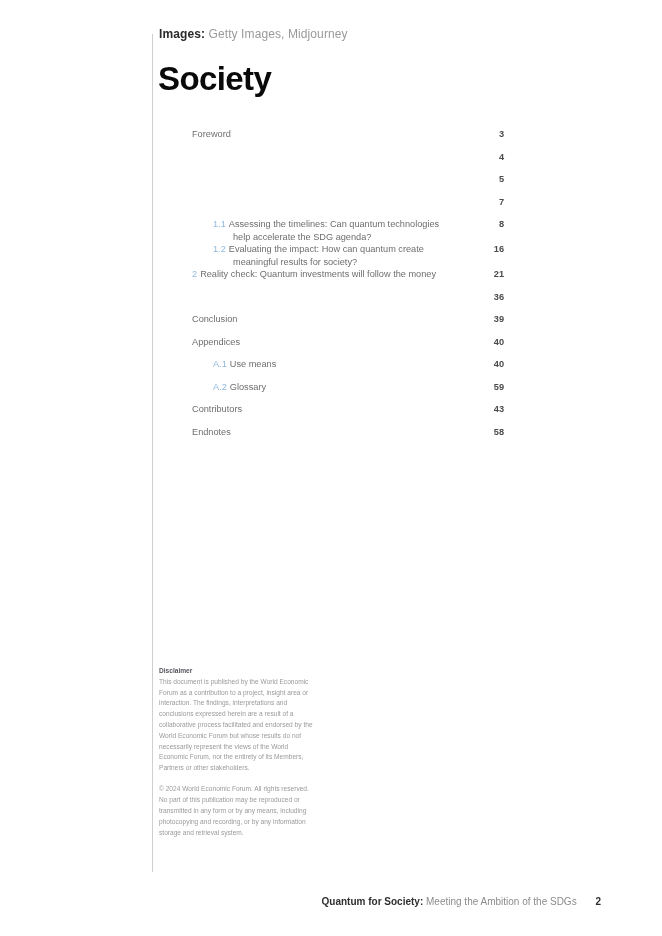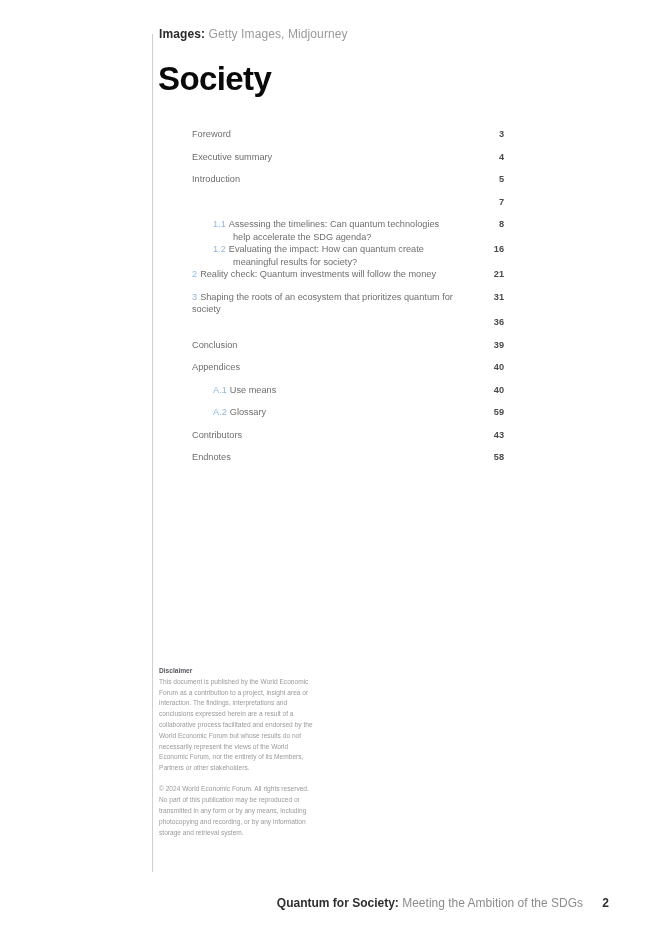--- a/index.html
+++ b/index.html
@@ -134,25 +134,25 @@
   .disclaimer p {
     margin: 0;
   }
   .disclaimer .copyright {
     margin-top: 10.5px;
   }
 
   
   .footer {
     position: absolute;
-    left: 8px;
+    left: 0;
     top: 896px;
     width: 640px;
     height: 14px;
-    font-size: 12px;
+    font-size: 10px;
     white-space: nowrap;
   }
   .footer .f-inner {
     position: absolute;
     right: 39px;
     top: 0;
   }
   .footer .f-strong {
     font-weight: bold;
     color: #2f2f2f;
@@ -179,49 +179,43 @@
   </div>
 
   <div class="title">Society</div>
 
   <div class="toc" id="toc-list">
       <div class="toc-row plain">
         <span class="entry"><span class="inner"><span class="label">Foreword</span></span></span>
         <span class="pg">3</span>
       </div>
       <div class="toc-row plain">
-        <span class="entry"><span class="inner"><span class="label">Executive summary</span></span></span>
         <span class="pg">4</span>
       </div>
       <div class="toc-row plain">
-        <span class="entry"><span class="inner"><span class="label">Introduction</span></span></span>
         <span class="pg">5</span>
       </div>
       <div class="toc-row lvl1">
         <span class="pg">7</span>
       </div>
       <div class="toc-row lvl2">
         <span class="entry">
           <span class="inner"><span class="num">1.1</span><span class="label">Assessing the timelines: Can quantum technologies help accelerate the SDG agenda?</span></span>
         </span>
         <span class="pg">8</span>
       </div>
       <div class="toc-row lvl2">
         <span class="entry">
           <span class="inner"><span class="num">1.2</span><span class="label">Evaluating the impact: How can quantum create meaningful results for society?</span></span>
         </span>
         <span class="pg">16</span>
       </div>
       <div class="toc-row lvl1">
         <span class="entry"><span class="inner"><span class="num">2</span><span class="label">Reality check: Quantum investments will follow the money</span></span></span>
         <span class="pg">21</span>
-      </div>
-      <div class="toc-row lvl1">
-        <span class="entry"><span class="inner"><span class="num">3</span><span class="label">Shaping the roots of an ecosystem that prioritizes quantum for society</span></span></span>
-        <span class="pg">31</span>
       </div>
       <div class="toc-row lvl1">
         <span class="pg">36</span>
       </div>
       <div class="toc-row plain">
         <span class="entry"><span class="inner"><span class="label">Conclusion</span></span></span>
         <span class="pg">39</span>
       </div>
       <div class="toc-row plain">
         <span class="entry"><span class="inner"><span class="label">Appendices</span></span></span>

